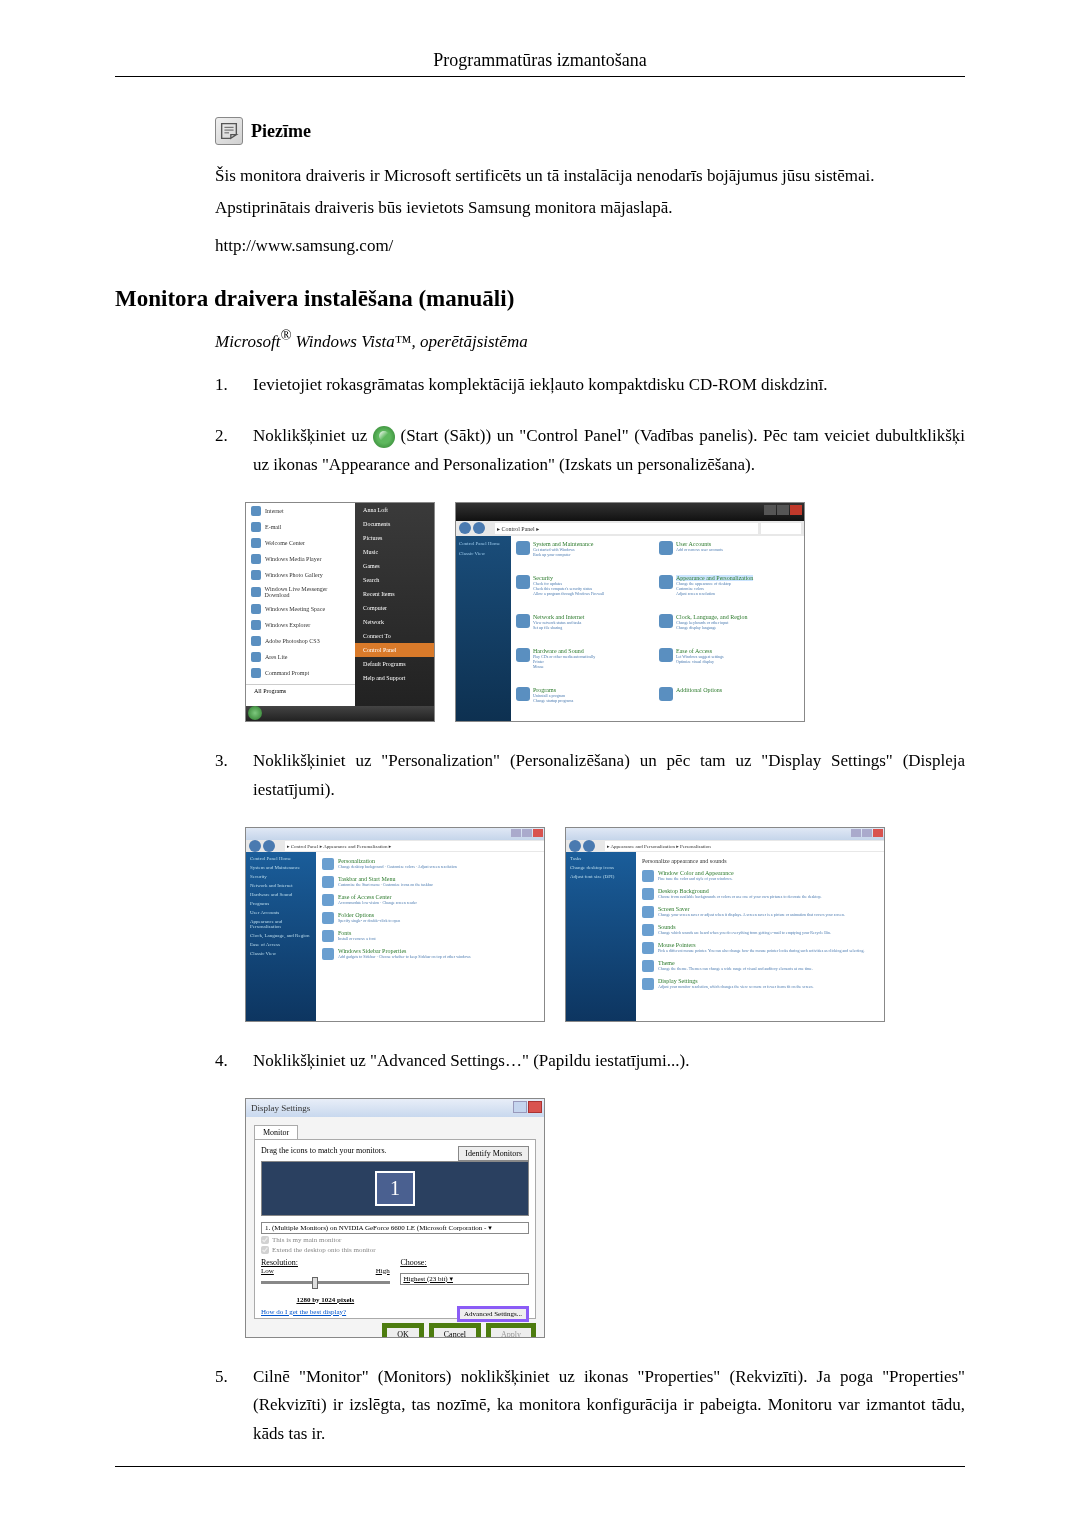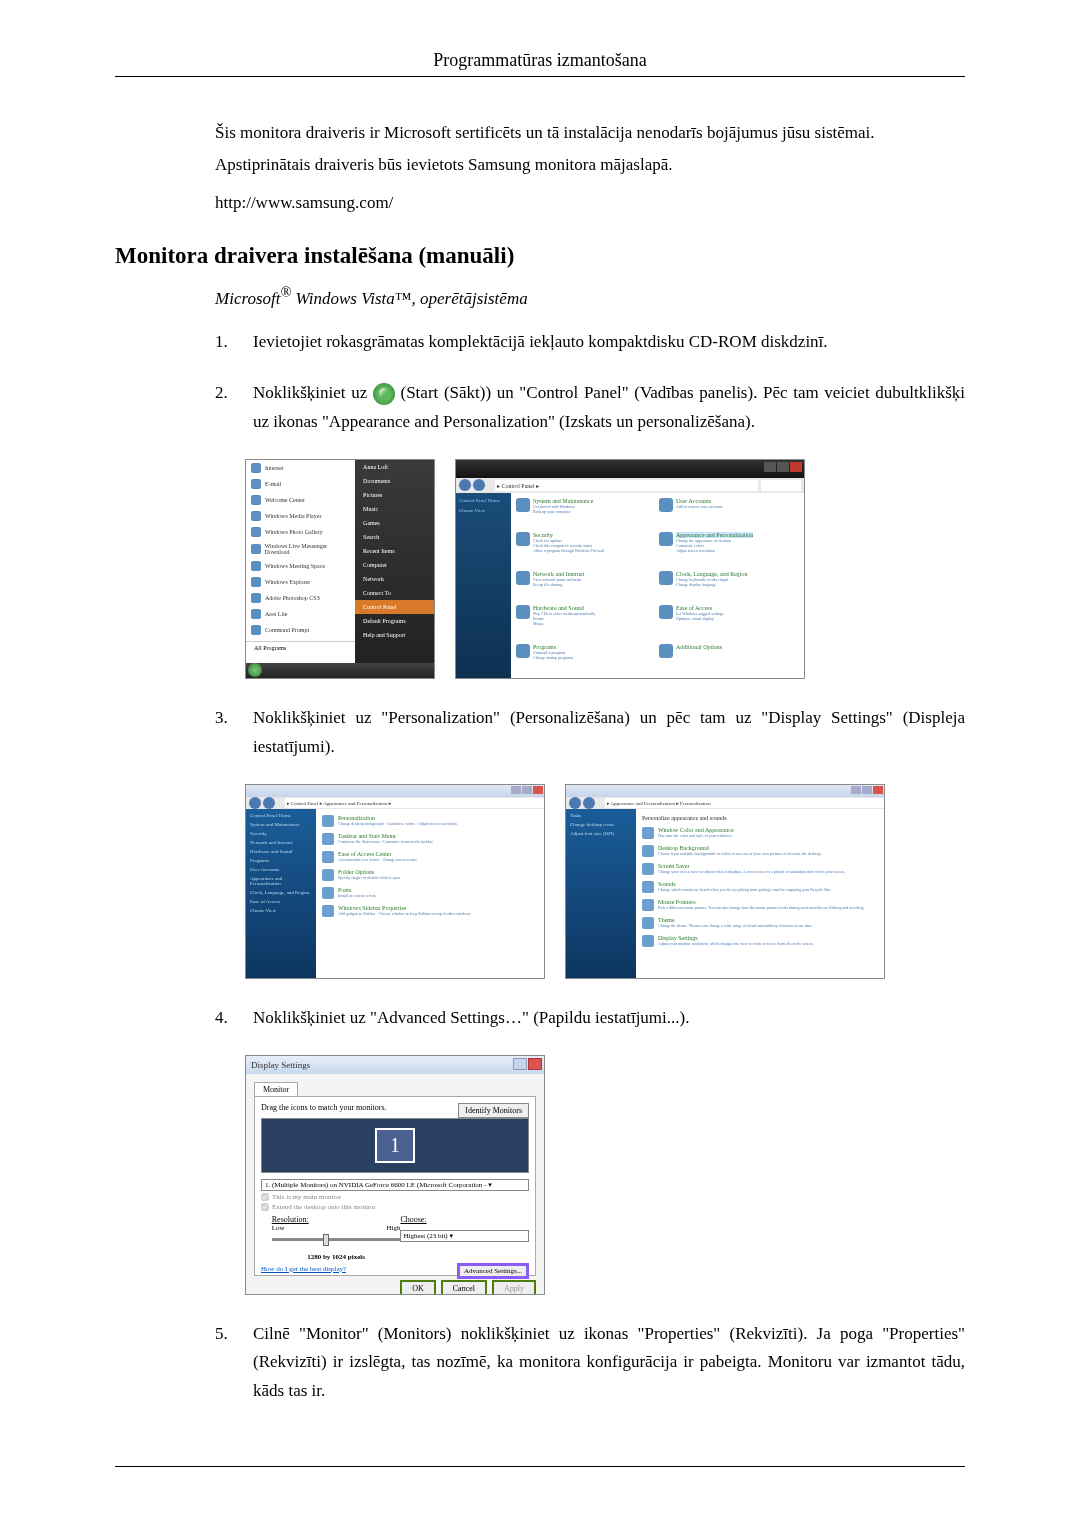--- a/index.html
+++ b/index.html
@@ -190,50 +190,59 @@
     .ds-body { padding: 8px; background: #f4f4f4; height: 222px; font-size: 8px; }
     .ds-tab { display: inline-block; padding: 2px 8px; background: #fff; border: 1px solid #aaa; border-bottom: none; font-size: 8px; }
     .ds-panel { background: #fff; border: 1px solid #aaa; padding: 6px; height: 180px; }
     .ds-drag-label { font-size: 8px; }
     .ds-identify { float: right; padding: 2px 6px; border: 1px solid #888; background: #eee; font-size: 8px; }
     .ds-monitor-area { clear: both; height: 55px; background: #2a4060; margin: 6px 0; display: flex; align-items: center; justify-content: center; border: 1px solid #888; }
     .ds-monitor { width: 40px; height: 35px; background: #4a6090; border: 2px solid #fff; display: flex; align-items: center; justify-content: center; color: #fff; font-size: 20px; }
     .ds-dropdown { width: 100%; border: 1px solid #888; padding: 1px 3px; font-size: 7px; background: #fff; }
     .ds-check { font-size: 7px; color: #888; margin: 2px 0; display: flex; align-items: center; }
     .ds-check input { margin-right: 3px; width: 8px; height: 8px;}
-    .ds-sliders { display: flex; justify-content: flex-end; margin-top: 4px; }
+    .ds-sliders { display: flex; justify-content: space-between; margin-top: 4px; text-decoration: underline; }
     .ds-slider-group { width: 48%; }
     .ds-slider-label { font-size: 8px; text-decoration: underline; }
     .ds-slider-track { height: 3px; background: #888; margin: 6px 0; position: relative; }
     .ds-slider-thumb { position: absolute; left: 40%; top: -4px; width: 6px; height: 12px; background: #ddd; border: 1px solid #666; }
     .ds-lowhigh { display: flex; justify-content: space-between; font-size: 7px; }
     .ds-res-value { text-align: center; font-size: 7px; font-weight: bold; margin-top: 12px; }
     .ds-color-dd { border: 1px solid #888; padding: 1px 2px; font-size: 7px; margin-top: 6px; }
     .ds-link { color: #0055cc; font-size: 7px; text-decoration: underline; margin-top: 4px; display: inline-block;}
     .ds-adv { float: right; padding: 1px 4px; border: 3px solid #8b5cf6; background: #eee; font-size: 7px; margin-top: 2px; }
     .ds-buttons { text-align: right; margin-top: 4px; }
-    .ds-btn { display: inline-block; padding: 2px 10px; border: 2px solid #4d7c0f; background: #eee; font-size: 8px; margin-left: 3px; }
+    .ds-btn { display: inline-block; padding: 2px 10px; border: 5px solid #4d7c0f; background: #eee; font-size: 8px; margin-left: 3px; }
     .ds-btn.disabled { color: #999; }
     .footer-line {
       position: absolute;
       bottom: 60px;
       left: 115px;
       right: 115px;
       border: none;
       border-top: 1px solid #000;
     }
     .note-svg { width: 22px; height: 22px; }
   </style>
 </head>
 <body>
 
 <div class="header-title">Programmatūras izmantošana</div>
 <hr class="header-line">
 
 <div class="note-box">
+  <div class="note-header">
+    <div class="note-icon">
+      <svg class="note-svg" viewBox="0 0 24 24">
+          <path d="M4 4 L20 4 L20 16 L14 16 L14 20 L4 20 Z M14 16 L20 16 L14 20 Z" fill="none" stroke="#555" stroke-width="1.5"></path>
+          <path d="M7 8 L17 8 M7 11 L17 11 M7 14 L12 14" stroke="#555" stroke-width="1"></path>
+        </svg>
+    </div>
+    <span class="note-label">Piezīme</span>
+  </div>
   <p class="note-text">Šis monitora draiveris ir Microsoft sertificēts un tā instalācija nenodarīs bojājumus jūsu sistēmai.</p>
   <p class="note-text">Apstiprinātais draiveris būs ievietots Samsung monitora mājaslapā.</p>
   <p class="note-link">http://www.samsung.com/</p>
 </div>
 
 <h2 class="section-title">Monitora draivera instalēšana (manuāli)</h2>
 
 <p class="os-label">
   <span>Microsoft</span><sup>®</sup><span> Windows Vista™</span><span>, operētājsistēma</span>
 </p>

